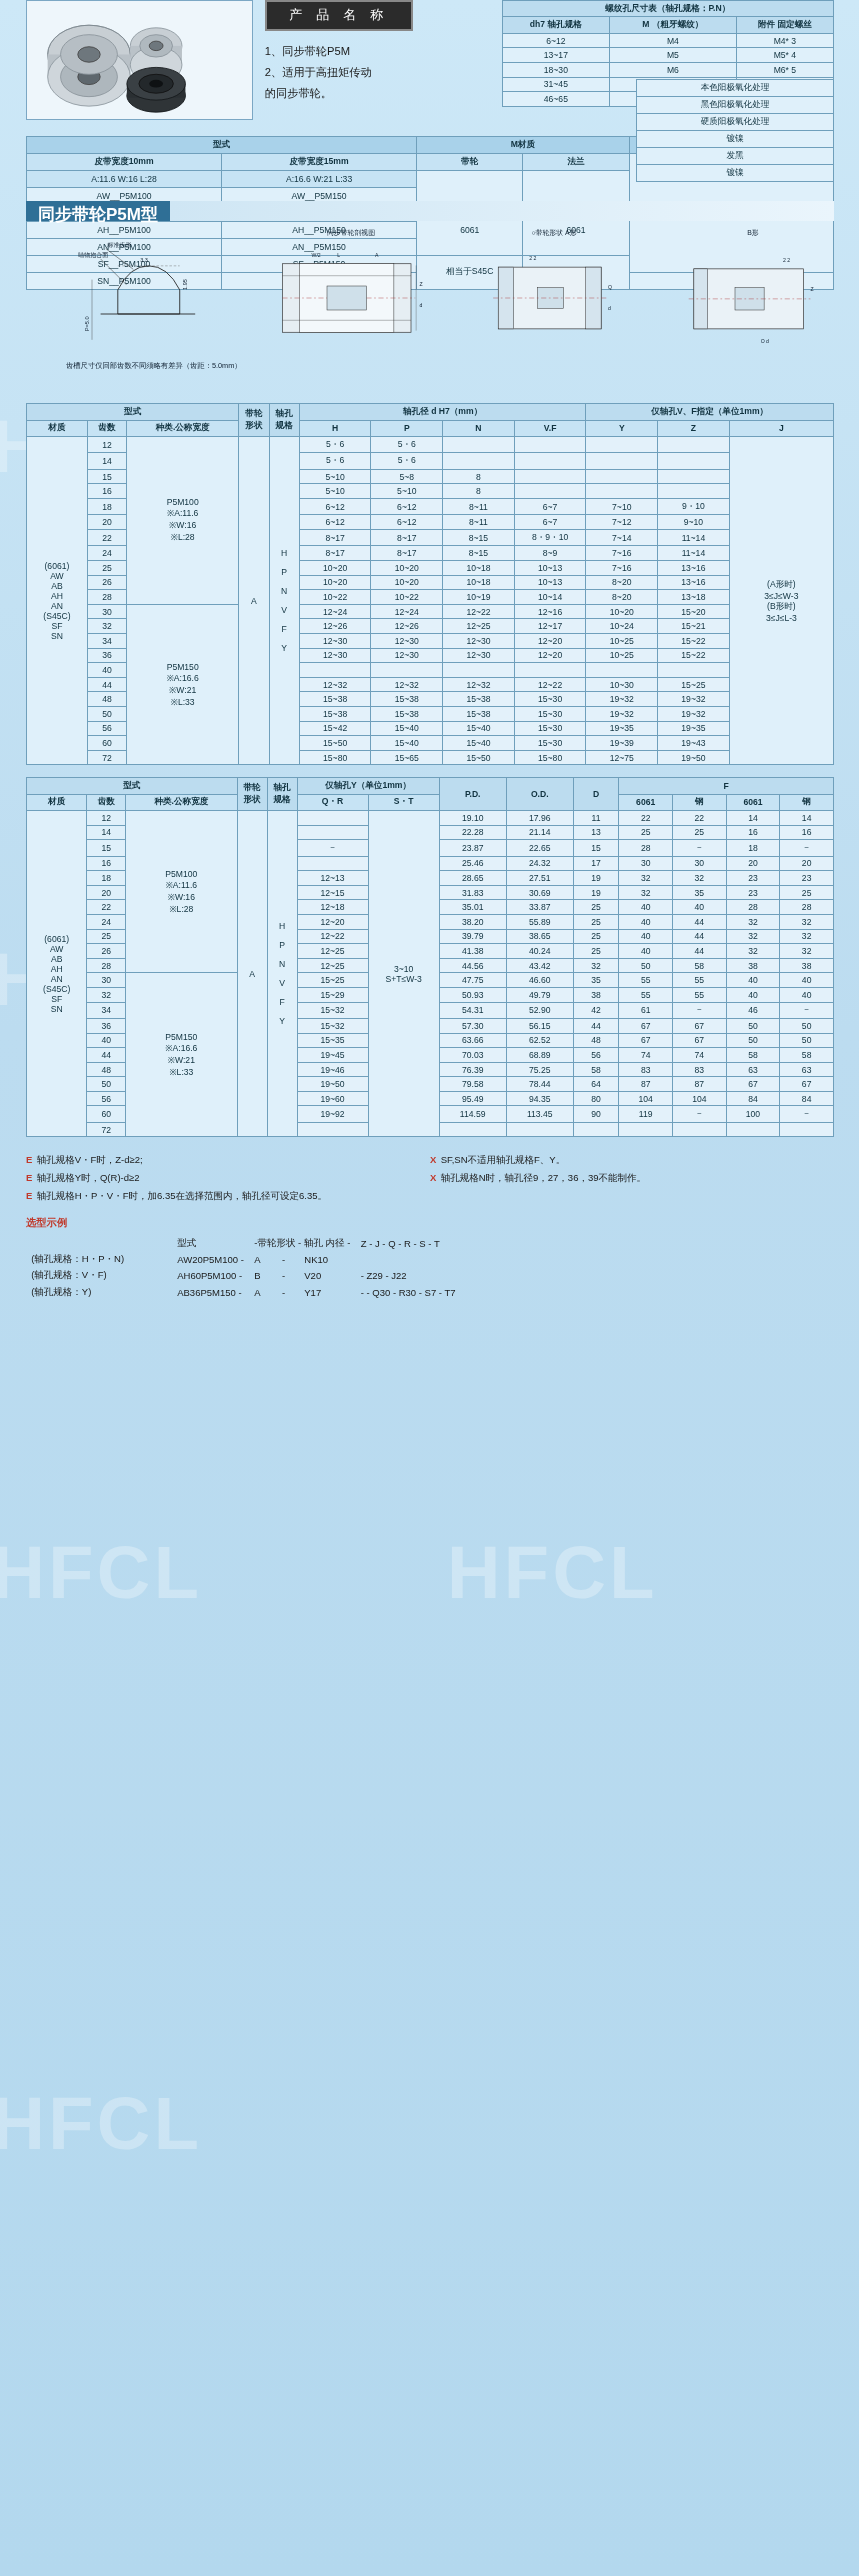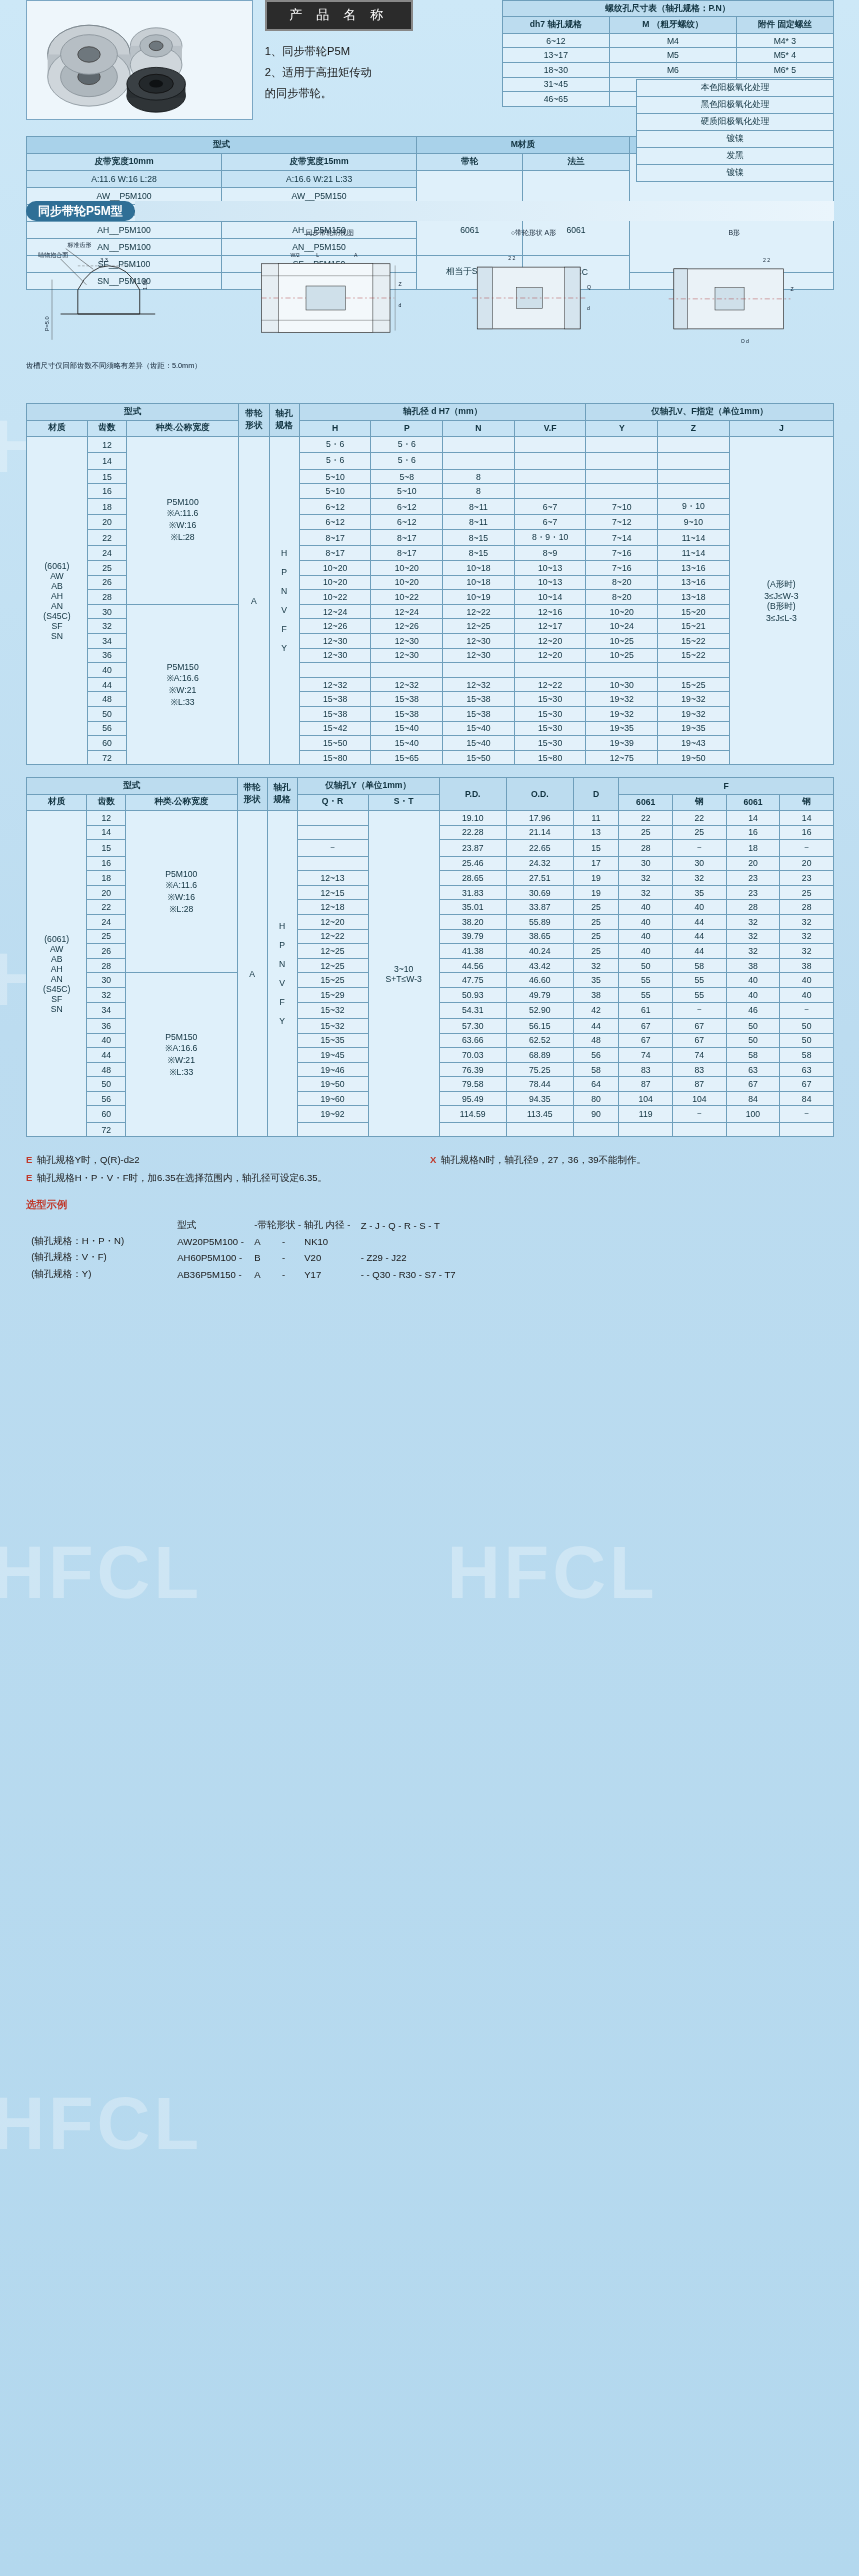--- a/index.html
+++ b/index.html
@@ -77,29 +77,29 @@
   .type-table td, .type-table th { height: 17px; font-size: 9.5px; }
   .type-table .hdr { background: #a9d2ea; font-weight: bold; }
   .type-table .sub { background: #c6e3f4; }
 
   
   .sec-bar {
     margin-top: 19px;
     display: flex; align-items: stretch; height: 20.6px;
   }
   .sec-bar .lbl {
-    background: #2f6f96; color: #fff; font-size: 12px;
-    padding: 2.6px 12px; font-weight: bold; border-radius: 10px;
+    background: #2f6f96; color: #fff; font-size: 17px;
+    padding: 2.6px 12px; font-weight: bold;
   }
   .sec-bar .fill { flex: 1; background: linear-gradient(90deg,#cfe6f4,#eaf5fc); }
 
   
   .draw-area {
     margin-top: 6.9px; height: 163px; position: relative;
-    border: 0; display: flex; gap: 1px;
+    border: 0; display: flex; gap: 1px; margin-left: 40px;
   }
   .draw-cell { flex: 1; position: relative; }
   .draw-cap { font-size: 6.9px; text-align: center; color: #123; }
   .note-small { font-size: 7.3px; color: #123; margin-top: 3.4px; }
 
   
   .spec { width: 100%; margin-top: 12px; }
   .spec td, .spec th { font-size: 8.2px; height: 14.6px; }
   .spec th { background: #a9d2ea; font-weight: bold; }
   .spec .sub { background: #c6e3f4; font-weight: bold; }
@@ -907,20 +907,24 @@
             <td class="v"></td>
             <td class="v"></td>
             <td class="v"></td>
             <td class="v"></td>
           </tr>
         </tbody>
       </table>
 
     <div class="notes">
       <div class="row">
+        <div class="c"><span class="mk-e">E</span><span>轴孔规格V・F时，Z-d≥2;</span></div>
+        <div class="c"><span class="mk-x">X</span><span>SF,SN不适用轴孔规格F、Y。</span></div>
+      </div>
+      <div class="row">
         <div class="c"><span class="mk-e">E</span><span>轴孔规格Y时，Q(R)-d≥2</span></div>
         <div class="c"><span class="mk-x">X</span><span>轴孔规格N时，轴孔径9，27，36，39不能制作。</span></div>
       </div>
       <div class="row">
         <div class="c" style="flex:2"><span class="mk-e">E</span><span>轴孔规格H・P・V・F时，加6.35在选择范围内，轴孔径可设定6.35。</span></div>
       </div>
     </div>
 
     <div class="sel-title">选型示例</div>
     <table class="sel-table" id="sel-table">

